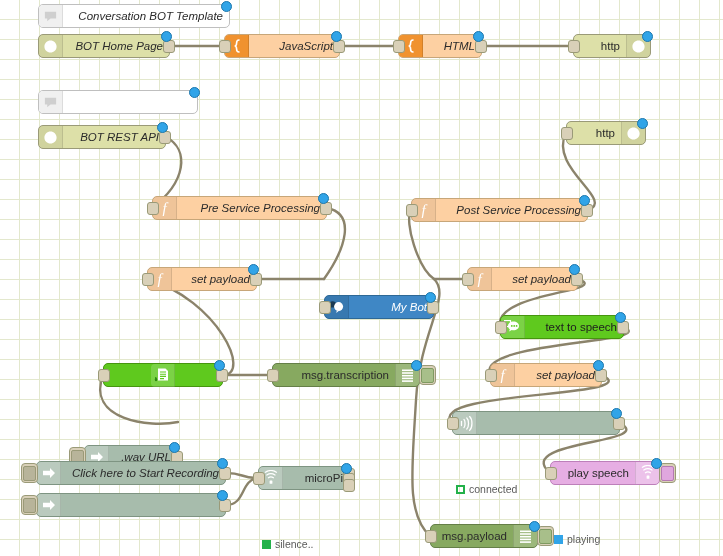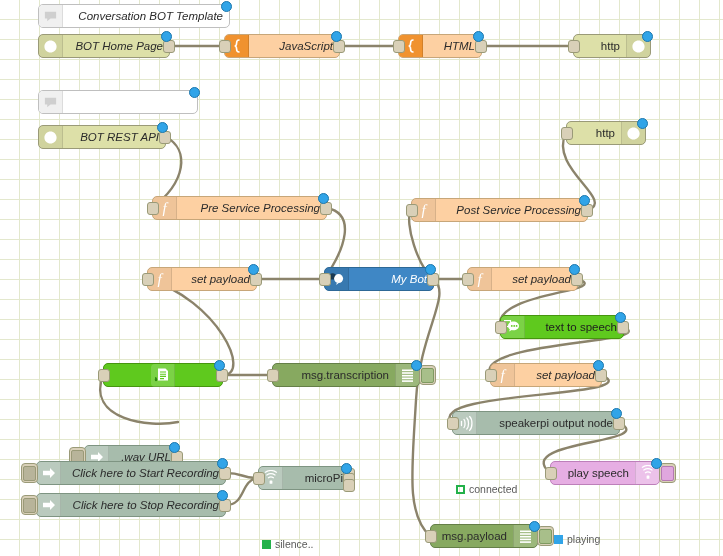--- a/index.html
+++ b/index.html
@@ -152,21 +152,21 @@
     right: -17px;
   }
   .knob.rightknob i { background: #a8bf8a; border-color: #7f9a62; }
   .knob.rightknob.pink i { background: #e0a7de; border-color: #b579b3; }
 
   
   .n-comment   { background: #ffffff; border-color: #bfbfbf; }
   .n-comment .iconbox { background: #f0f0f0; border-right-color: #dcdcdc; }
   .n-http      { background: #dde0a8; }
   .n-func      { background: #fdd0a2; border-color: #c7a679; }
-  .n-watson    { background: #3f87c5; border-color: #2d6896; color: #ffffff; }
+  .n-watson    { background: #3f87c5; border-color: #2d6896; color: #ffffff; margin-top: 28px; }
   .n-watson .iconbox { background: rgba(0,0,0,0.10); }
   .n-tts       { background: #5fc91e; border-color: #46950f; color: #1e1e1e; }
   .n-tts .iconbox { background: rgba(255,255,255,0.18); }
   .n-debug     { background: #87a960; border-color: #657f48; }
   .n-debug .iconbox { background: rgba(255,255,255,0.18); }
   .n-inject    { background: #a7bcac; border-color: #7e9482; }
   .n-inject .iconbox { background: rgba(255,255,255,0.22); }
   .n-rpi       { background: #a7bcac; border-color: #7e9482; }
   .n-rpi .iconbox { background: rgba(255,255,255,0.22); }
   .n-audio     { background: #e6aee3; border-color: #bd7fba; }
@@ -412,21 +412,20 @@
       </div>
       <div class="node n-rpi" style="left: 452px; top: 411px; width: 168px;">
         <span class="iconbox">
           <svg width="16" height="15" viewBox="0 0 16 15" fill="none" stroke="#fff" stroke-width="1.3" stroke-linecap="round">
             <path d="M4.5 5.5v4"></path>
             <path d="M7 3.5c1.4 1.2 1.4 6.8 0 8"></path>
             <path d="M9.8 2c2.3 2 2.3 9 0 11"></path>
             <path d="M12.6 0.6c3.1 2.8 3.1 10.8 0 13.8"></path>
           </svg>
         </span>
-        <span class="label">speakerpi output node</span>
         <span class="port in"></span>
         <span class="port out"></span>
         <span class="dirty"></span>
         <div class="status">
           <span class="dot ring-green"></span>
           <span>connected</span>
         </div>
       </div>
       <div class="node n-inject italic" style="left: 36px; top: 461px; width: 190px;">
         <div class="knob">
@@ -483,21 +482,20 @@
       </div>
       <div class="node n-inject italic" style="left: 36px; top: 493px; width: 190px;">
         <div class="knob">
           <i></i>
         </div>
         <span class="iconbox">
           <svg width="16" height="15" viewBox="0 0 16 15">
             <path d="M2 4.8h7V2l5 5-5 5V9.2H2z" fill="#fff"></path>
           </svg>
         </span>
-        <span class="label">Click here to Stop Recording</span>
         <span class="port out"></span>
         <span class="dirty"></span>
       </div>
       <div class="node n-debug" style="left: 430px; top: 524px; width: 108px;">
         <span class="label">msg.payload</span>
         <span class="iconbox right">
           <svg width="13" height="15" viewBox="0 0 13 15">
             <g fill="#fff">
               <rect x="1" y="1.5" width="11" height="1.6"></rect>
               <rect x="1" y="4.2" width="11" height="1.6"></rect>

